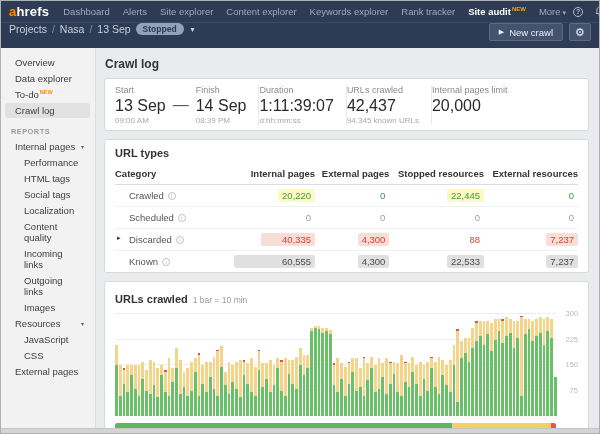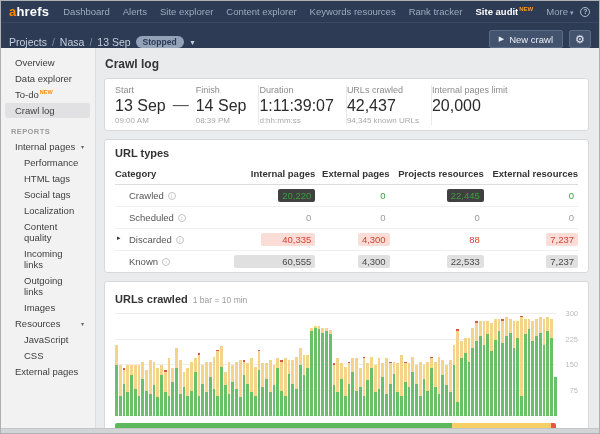--- a/index.html
+++ b/index.html
@@ -15,21 +15,21 @@
   .nav-item { font-size:9.5px; color:#9daabf; cursor:pointer; white-space:nowrap; position:relative; }
   .nav-item.active { color:#fff; font-weight:bold; }
   .nav-item sup { color:#ff9d1c; font-size:6px; font-weight:bold; margin-left:1px; }
   .nav-item .caret { font-size:7px; color:#9daabf; margin-left:2px; }
   .top-icons { display:flex; align-items:center; gap:9px; }
   .hicon { width:12px; height:12px; display:inline-flex; align-items:center; justify-content:center; cursor:pointer; }
   .hicon svg { display:block; }
   .help-circle { width:10px; height:10px; border-radius:50%; border:1px solid #aeb9cc; color:#aeb9cc; font-size:7px; font-weight:bold; display:flex; align-items:center; justify-content:center; }
 
   
-  .subbar { height:26px; background:#2d3b55; display:flex; align-items:flex-end; padding:0 8px; border-top:1px solid #3a4964; }
+  .subbar { height:26px; background:#2d3b55; display:flex; align-items:flex-start; padding:0 8px; border-top:1px solid #3a4964; }
   .crumbs { flex:1; display:flex; align-items:center; gap:5px; font-size:10.5px; color:#c7cfdc; }
   .crumb { cursor:pointer; }
   .crumb-sep { color:#7f8ca3; }
   .status-pill { background:#93a2b6; color:#2b3a54; font-size:8.5px; padding:1px 7px; border-radius:8px; font-weight:bold; }
   .crumb-caret { font-size:8px; color:#c7cfdc; cursor:pointer; margin-left:2px; }
   .btn-dark { height:18px; background:#44536d; border:1px solid #5b6a85; border-radius:2px; color:#e8edf5; font-size:9.5px; display:inline-flex; align-items:center; gap:5px; padding:0 9px; cursor:pointer; }
   .btn-dark .play { font-size:7px; }
   .btn-gear { width:22px; justify-content:center; padding:0; margin-left:6px; font-size:11px; }
 
   
@@ -62,21 +62,21 @@
   .card-subtitle { font-size:8.5px; color:#9a9a9a; font-weight:normal; margin-left:5px; }
   table.urltypes { width:100%; border-collapse:collapse; margin-top:5px; }
   .urltypes th { font-size:9.5px; color:#333; text-align:right; padding:4px 0 5px; border-bottom:1px solid #ddd; white-space:nowrap; }
   .urltypes th:first-child { text-align:left; width:24%; }
   .urltypes td { font-size:9.5px; color:#555; text-align:right; padding:4px 0; border-bottom:1px solid #efefef; }
   .urltypes tr:last-child td { border-bottom:none; }
   .urltypes td.cat { text-align:left; position:relative; padding-left:14px; }
   .urltypes td.cat .row-caret { position:absolute; left:2px; top:5px; font-size:7px; color:#333; cursor:pointer; }
   .info-i { display:inline-flex; width:8px; height:8px; border:1px solid #c3c3c3; border-radius:50%; color:#b5b5b5; font-size:5.5px; align-items:center; justify-content:center; margin-left:4px; vertical-align:1px; cursor:pointer; font-style:normal; }
   .numpill { display:inline-block; text-align:right; padding:1px 4px; border-radius:2px; }
-  .tone-green { color:#3c9d40; }  .tone-green.haspill { background:#404040; }
+  .tone-green { color:#3c9d40; }  .tone-green.haspill { background:#fef9c3; }
   .tone-red { color:#d44234; }    .tone-red.haspill { background:#fbddd7; }
   .tone-dark { color:#4a4a4a; }   .tone-dark.haspill { background:#e0e0e0; }
   .tone-muted { color:#9d9d9d; }
 
   
   .chart-card { margin-top:8px; padding:7px 10px 6px; }
   .plot-wrap { display:flex; margin-top:7px; }
   .plot { position:relative; flex:1; height:102px; }
   .gridline { position:absolute; left:0; right:0; border-top:1px solid #ededed; }
   .bars { position:absolute; left:0; right:0; bottom:0; top:0; display:flex; align-items:flex-end; gap:1px; }
@@ -94,21 +94,21 @@
 
 <div class="window">
 
   <div class="topbar">
     <div class="logo"><span class="logo-a">a</span><span>hrefs</span></div>
     <div class="nav" id="top-nav-items">
         <span class="nav-item">Dashboard</span>
         <span class="nav-item">Alerts</span>
         <span class="nav-item">Site explorer</span>
         <span class="nav-item">Content explorer</span>
-        <span class="nav-item">Keywords resources</span>
+        <span class="nav-item">Keywords explorer</span>
         <span class="nav-item">Rank tracker</span>
         <span class="nav-item active">Site audit<sup>NEW</sup></span>
         <span class="nav-item">More<span class="caret">▾</span></span>
       </div>
     <div class="top-icons">
       <span class="hicon">
           <span class="help-circle">?</span>
         </span>
       <span class="hicon">
         <svg width="11" height="11" viewBox="0 0 12 12">
@@ -231,21 +231,21 @@
         </div>
 
       <div class="card table-card">
         <div class="card-title">URL types</div>
         <table class="urltypes">
           <thead>
               <tr id="urltypes-head">
                 <th>Category</th>
                 <th>Internal pages</th>
                 <th>External pages</th>
-                <th>Projects resources</th>
+                <th>Stopped resources</th>
                 <th>External resources</th>
               </tr>
             </thead>
           <tbody id="urltypes-body">
               <tr>
                 <td class="cat">Crawled<i class="info-i">i</i></td>
                 <td><span class="numpill tone-green haspill" style="min-width: 27px;">20,220</span></td>
                 <td><span class="numpill tone-green">0</span></td>
                 <td><span class="numpill tone-green haspill" style="min-width: 30px;">22,445</span></td>
                 <td><span class="numpill tone-green">0</span></td>

